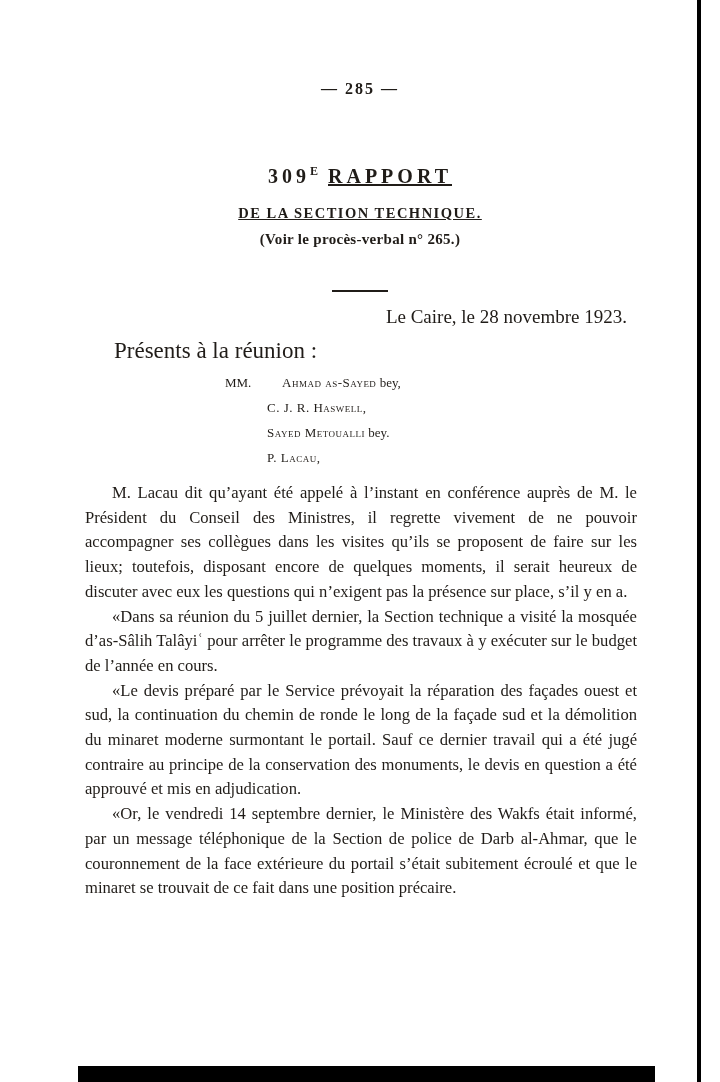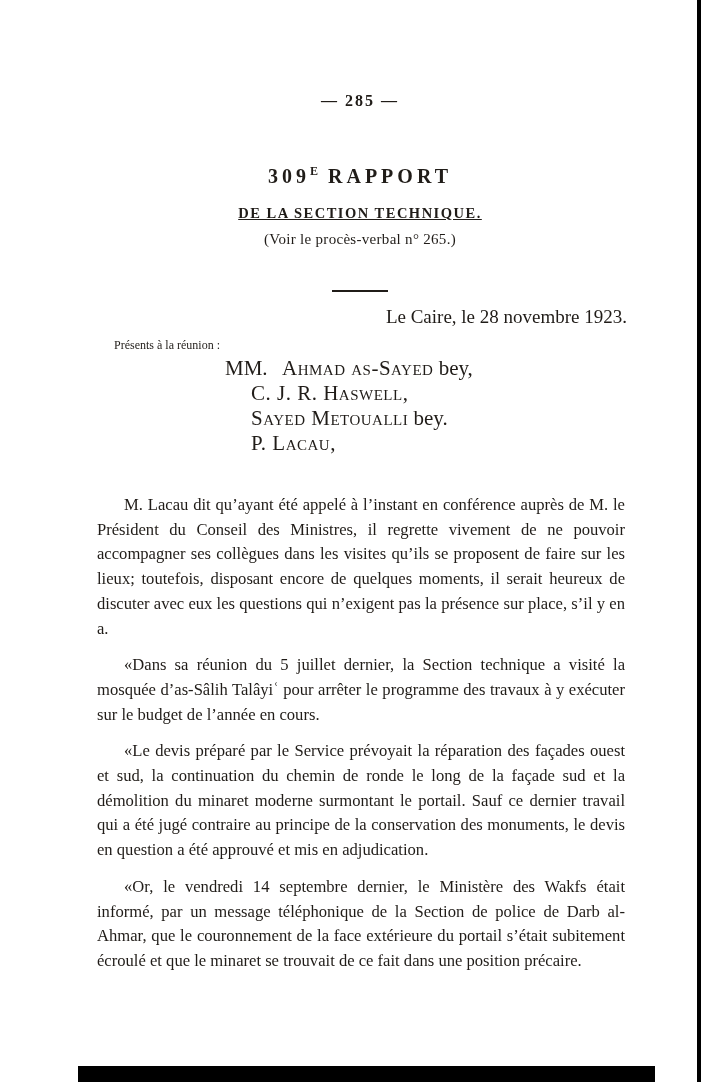--- a/index.html
+++ b/index.html
@@ -6,59 +6,59 @@
   body {
     width: 720px;
     height: 1082px;
     position: relative;
     background: #ffffff;
     color: #201c18;
     font-family: "Liberation Serif", "DejaVu Serif", serif;
     overflow: hidden;
   }
   .page-number {
-    position: absolute; top: 92px; left: 0; width: 720px;
+    position: absolute; top: 80px; left: 0; width: 720px;
     text-align: center; font-size: 16px; font-weight: 700; letter-spacing: 2px;
   }
   .report-title {
     position: absolute; top: 164px; left: 0; width: 720px;
     text-align: center; font-size: 20px; font-weight: 700; letter-spacing: 4px;
   }
   .report-title sup { font-size: 12px; letter-spacing: 0; }
-  .report-title .title-word { margin-left: 10px; }
+  .report-title .title-word { margin-left: 10px; text-decoration: underline; }
   .subtitle {
     position: absolute; top: 205px; left: 0; width: 720px;
     text-align: center; font-size: 14.5px; font-weight: 700; letter-spacing: 1.5px; text-decoration: underline;
   }
   .reference {
     position: absolute; top: 231px; left: 0; width: 720px;
-    text-align: center; font-size: 15px; font-weight: 400; letter-spacing: 0.3px;
+    text-align: center; font-size: 15px; font-weight: 700; letter-spacing: 0.3px;
   }
   .divider {
     position: absolute; top: 282px; left: 332px; width: 56px;
     border: 0; border-top: 2px solid #201c18;
   }
   .dateline {
     position: absolute; top: 306px; right: 93px; font-size: 19px;
   }
   .presents {
-    position: absolute; top: 338px; left: 114px; font-size: 12px;
+    position: absolute; top: 338px; left: 114px; font-size: 23px;
   }
   .attendees {
-    position: absolute; top: 356px; left: 225px;
-    font-size: 21px; line-height: 25px;
+    position: absolute; top: 370px; left: 225px;
+    font-size: 13px; line-height: 25px;
   }
-  .attendee-line.indent { margin-left: 26px; }
+  .attendee-line.indent { margin-left: 42px; }
   .mm { display: inline-block; width: 57px; }
   .sc { font-variant: small-caps; letter-spacing: 0.5px; }
   .body-text {
     position: absolute; top: 481px; left: 85px; width: 552px;
     font-size: 16.6px; line-height: 24.7px; text-align: justify;
   }
-  .body-text p { margin: 12px; text-indent: 27px; }
+  .body-text p { margin: 0; text-indent: 27px; }
   .edge-right {
     position: absolute; top: 0; left: 697px; width: 4px; height: 1082px;
     background: #000;
   }
   .edge-bottom {
     position: absolute; top: 1066px; left: 78px; width: 577px; height: 16px;
     background: #000;
   }
 </style>
 </head>

